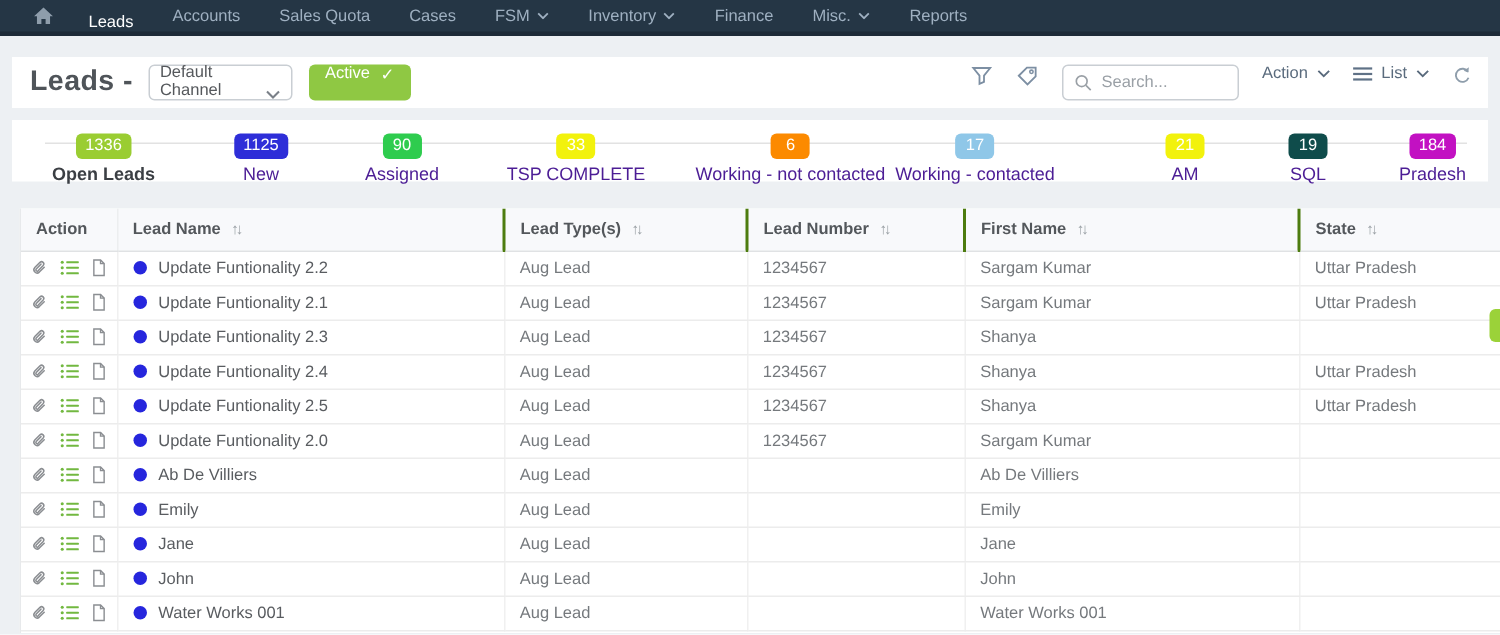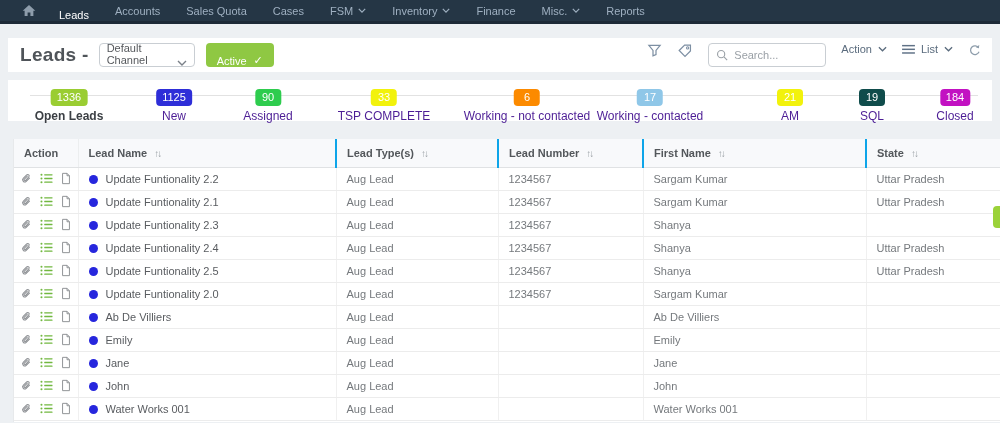--- a/index.html
+++ b/index.html
@@ -29,21 +29,21 @@
     display:flex; align-items:center; padding:0 6px;
   }
   .page-title { font-size:19px; font-weight:bold; color:#4f5459; letter-spacing:.3px; padding:0 6px; }
   .channel-select {
     height:24px; width:96px; border:1px solid #c9ced3; border-radius:4px; background:#fff;
     color:#55585c; font-size:11px; padding:0 7px; margin-left:4px;
     display:flex; align-items:flex-end; justify-content:space-between; cursor:pointer;
   }
   .active-btn {
     margin-left:11px; background:#8fc843; color:#fff; font-size:11px; border:none;
-    border-radius:4px; height:24px; padding:0 11px; display:flex; align-items:flex-end; gap:7px;
+    border-radius:4px; height:24px; padding:0 11px; display:flex; align-items:flex-start; gap:7px;
     cursor:pointer; font-family:inherit;
   }
   .tb-right { margin-left:auto; display:flex; align-items:flex-start; gap:15px; padding-right:4px; }
   .tb-icon { display:flex; align-items:center; cursor:pointer; }
   .search-box {
     width:118px; height:24px; border:1px solid #c9ced3; border-radius:4px; background:#fff;
     display:flex; align-items:center; padding:0 7px; gap:6px;
   }
   .search-box input {
     border:none; outline:none; width:100%; font-size:11px; color:#555;
@@ -77,21 +77,21 @@
   .table-wrap {
     margin:18px 0 0 13px; background:#ffffff; height:283px; overflow:hidden; position:relative;
     border-left:1px solid #e7e9eb;
   }
   table { border-collapse:collapse; table-layout:fixed; width:1000px; }
   thead th {
     height:28px; background:#f8f9fb; font-size:11px; color:#53575b; text-align:left;
     padding:0 10px; border-bottom:1px solid #e0e2e4; border-right:1px solid #eceeef;
     font-weight:bold; white-space:nowrap; cursor:pointer;
   }
-  thead th:nth-child(n+3){ border-left:2px solid #0ea5e9; }
+  thead th:nth-child(n+3){ border-left:2px solid #4d7c0f; }
   .sort-icon { color:#9aa0a5; margin-left:7px; font-size:10px; letter-spacing:-2px; font-weight:normal; }
   tbody td {
     height:23px; font-size:11px; color:#75797d; padding:0 10px;
     border-bottom:1px solid #ececec; border-right:1px solid #f0f0f0; white-space:nowrap; overflow:hidden;
   }
   td.col-action { padding:0 6px; }
   .action-icons { display:flex; align-items:center; gap:7px; }
   .action-icons span { display:flex; align-items:center; cursor:pointer; }
   .lead-dot {
     display:inline-block; width:9px; height:9px; border-radius:50%;
@@ -258,21 +258,21 @@
     <div class="stat">
     <span class="stat-badge" style="background: rgb(242, 242, 12);">21</span>
     <span class="stat-label">AM</span>
   </div>
     <div class="stat">
     <span class="stat-badge" style="background: rgb(15, 76, 75);">19</span>
     <span class="stat-label">SQL</span>
   </div>
     <div class="stat">
     <span class="stat-badge" style="background: rgb(194, 17, 194);">184</span>
-    <span class="stat-label">Closed</span>
+    <span class="stat-label">Pradesh</span>
   </div>
   </div>
 
 <div class="table-wrap">
   <table>
     <colgroup>
       <col style="width:64px">
         <col style="width:258px">
         <col style="width:162px">
       <col style="width:145px">

